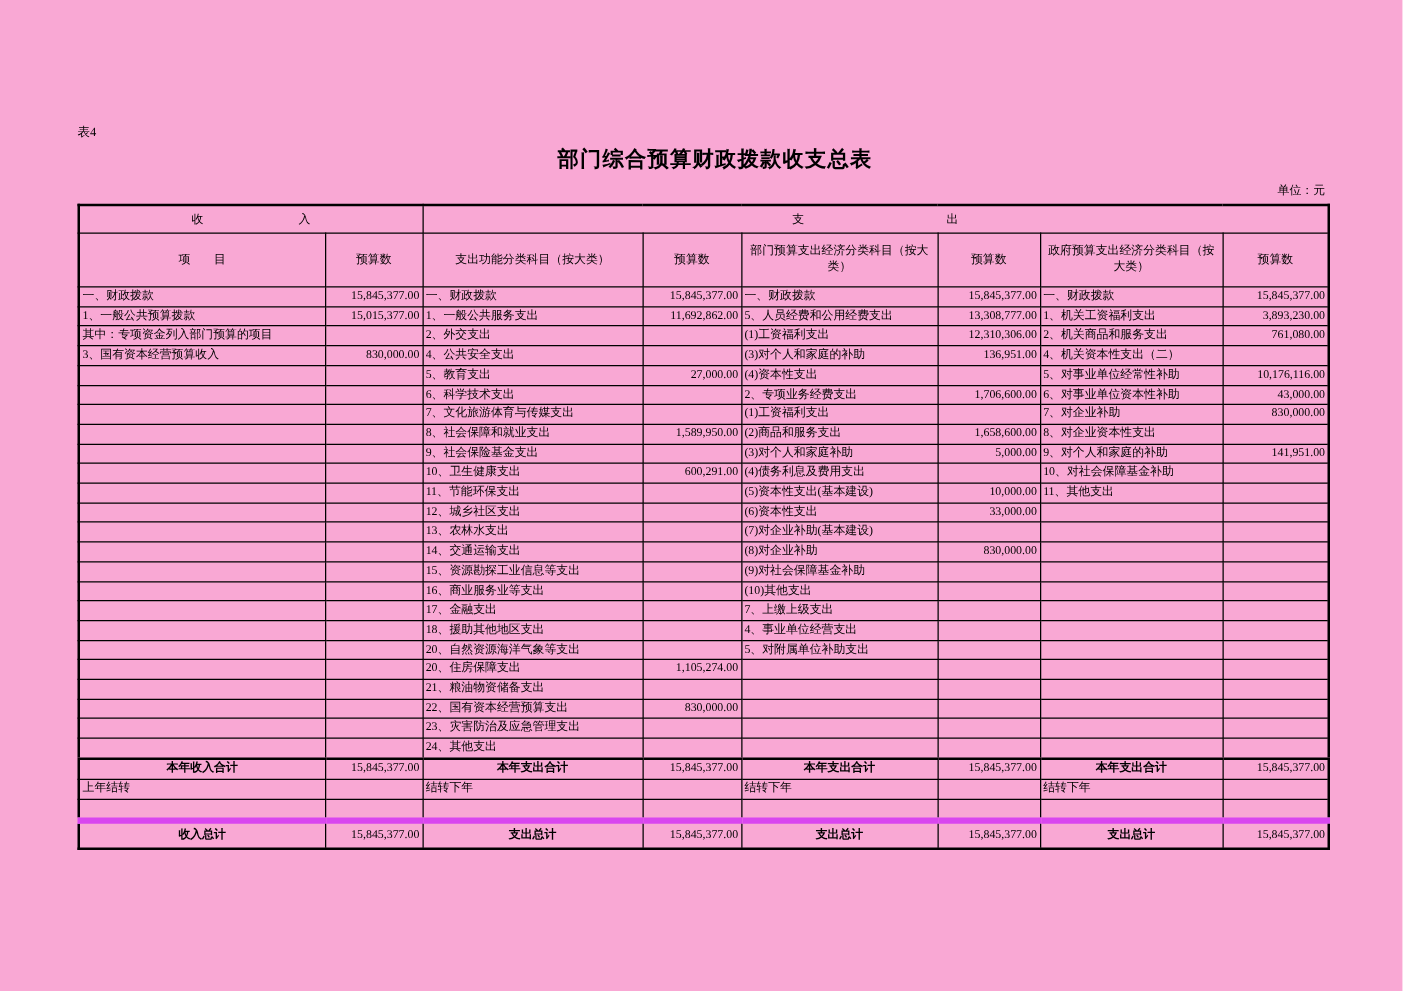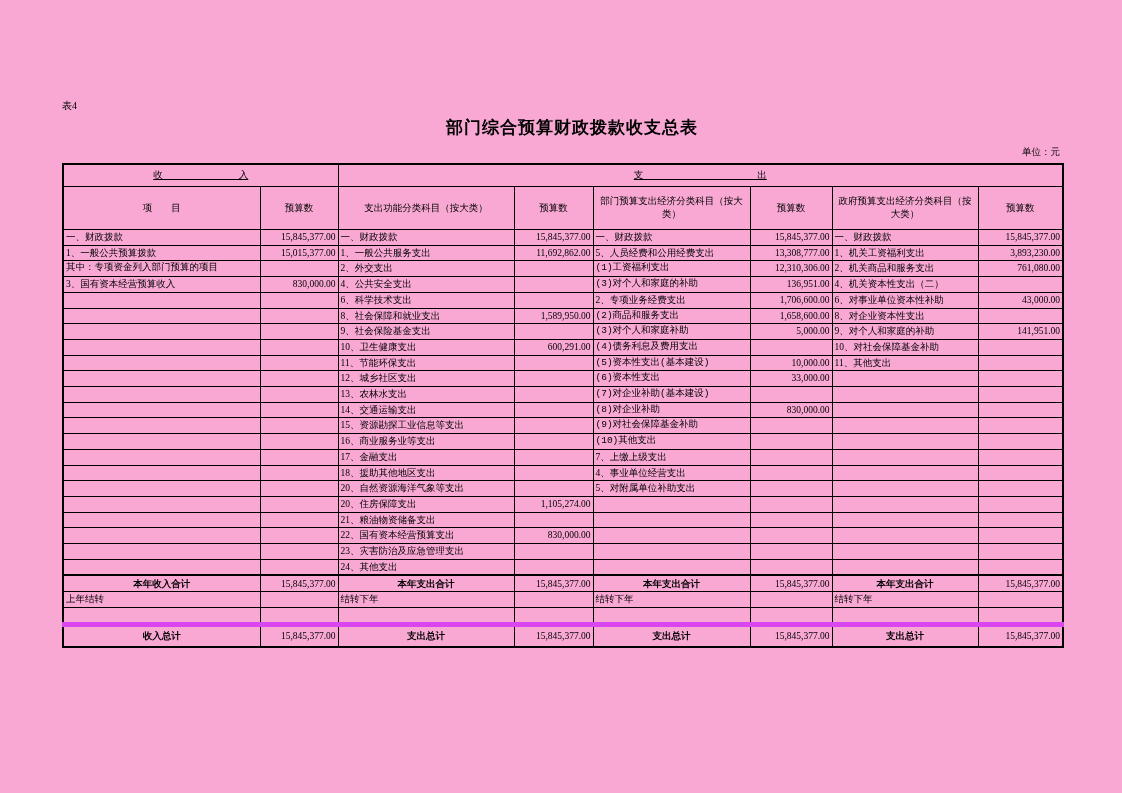--- a/index.html
+++ b/index.html
@@ -3,27 +3,27 @@
 <meta charset="utf-8">
 <style>
   html,body{margin:0;padding:0;background:#ffffff;}
   body{width:1122px;height:793px;position:relative;font-family:"Liberation Serif","DejaVu Serif",serif;color:#000;}
   .page{position:absolute;inset:0;background:#f9a8d4;}
   .sheet-label{position:absolute;left:62px;top:99px;font-size:10px;}
   .title{position:absolute;left:0;top:116px;width:1122px;text-align:center;font-size:17px;font-weight:bold;letter-spacing:1px;padding-left:11px;}
   .unit-note{position:absolute;top:146px;right:62px;font-size:9.5px;}
   table.budget{position:absolute;left:62px;top:163px;width:1000px;border-collapse:collapse;table-layout:fixed;border:2px solid #000;}
   table.budget th,table.budget td{border:1px solid #000;font-size:9.5px;font-weight:normal;padding:0 2px;overflow:hidden;}
-  th.sec{height:21px;font-weight:bold;font-size:11px;white-space:pre;vertical-align:middle;text-decoration:underline;}
+  th.sec{height:21px;font-weight:bold;font-size:11px;white-space:pre;vertical-align:middle;}
   th.colhead{height:42px;font-weight:bold;font-size:9.5px;text-align:center;vertical-align:middle;line-height:13px;white-space:normal;}
   td.lbl{text-align:left;white-space:nowrap;height:14.7px;line-height:14.7px;}
   td.val{text-align:right;white-space:nowrap;height:14.7px;line-height:14.7px;padding-right:3px;}
   td.ind0{padding-left:4px;}
   td.ind1{padding-left:17px;}
-  td.ind2{padding-left:30px;font-family:Liberation Mono, monospace;}
+  td.ind2{padding-left:30px;}
   tr.totals td{border-top:2px solid #000;height:15px;}
   tr.grand td{border-top:5px solid #d946ef;height:19px;line-height:19px;}
   tr.totals td.lbl,tr.grand td.lbl{text-align:center;font-weight:bold;padding-left:2px;}
   tr.carry td{height:14.7px;}
   tr.blank td{height:14px;}
 </style>
 </head>
 <body>
 
 <div class="page">
@@ -95,26 +95,46 @@
           <td class="lbl ind1">4、公共安全支出</td>
           <td class="val"></td>
           <td class="lbl ind2">(3)对个人和家庭的补助</td>
           <td class="val">136,951.00</td>
           <td class="lbl ind1">4、机关资本性支出（二）</td>
           <td class="val"></td>
         </tr>
         <tr>
           <td class="lbl ind0"></td>
           <td class="val"></td>
+          <td class="lbl ind1">5、教育支出</td>
+          <td class="val">27,000.00</td>
+          <td class="lbl ind2">(4)资本性支出</td>
+          <td class="val"></td>
+          <td class="lbl ind1">5、对事业单位经常性补助</td>
+          <td class="val">10,176,116.00</td>
+        </tr>
+        <tr>
+          <td class="lbl ind0"></td>
+          <td class="val"></td>
           <td class="lbl ind1">6、科学技术支出</td>
           <td class="val"></td>
           <td class="lbl ind1">2、专项业务经费支出</td>
           <td class="val">1,706,600.00</td>
           <td class="lbl ind1">6、对事业单位资本性补助</td>
           <td class="val">43,000.00</td>
+        </tr>
+        <tr>
+          <td class="lbl ind0"></td>
+          <td class="val"></td>
+          <td class="lbl ind1">7、文化旅游体育与传媒支出</td>
+          <td class="val"></td>
+          <td class="lbl ind2">(1)工资福利支出</td>
+          <td class="val"></td>
+          <td class="lbl ind1">7、对企业补助</td>
+          <td class="val">830,000.00</td>
         </tr>
         <tr>
           <td class="lbl ind0"></td>
           <td class="val"></td>
           <td class="lbl ind1">8、社会保障和就业支出</td>
           <td class="val">1,589,950.00</td>
           <td class="lbl ind2">(2)商品和服务支出</td>
           <td class="val">1,658,600.00</td>
           <td class="lbl ind1">8、对企业资本性支出</td>
           <td class="val"></td>

